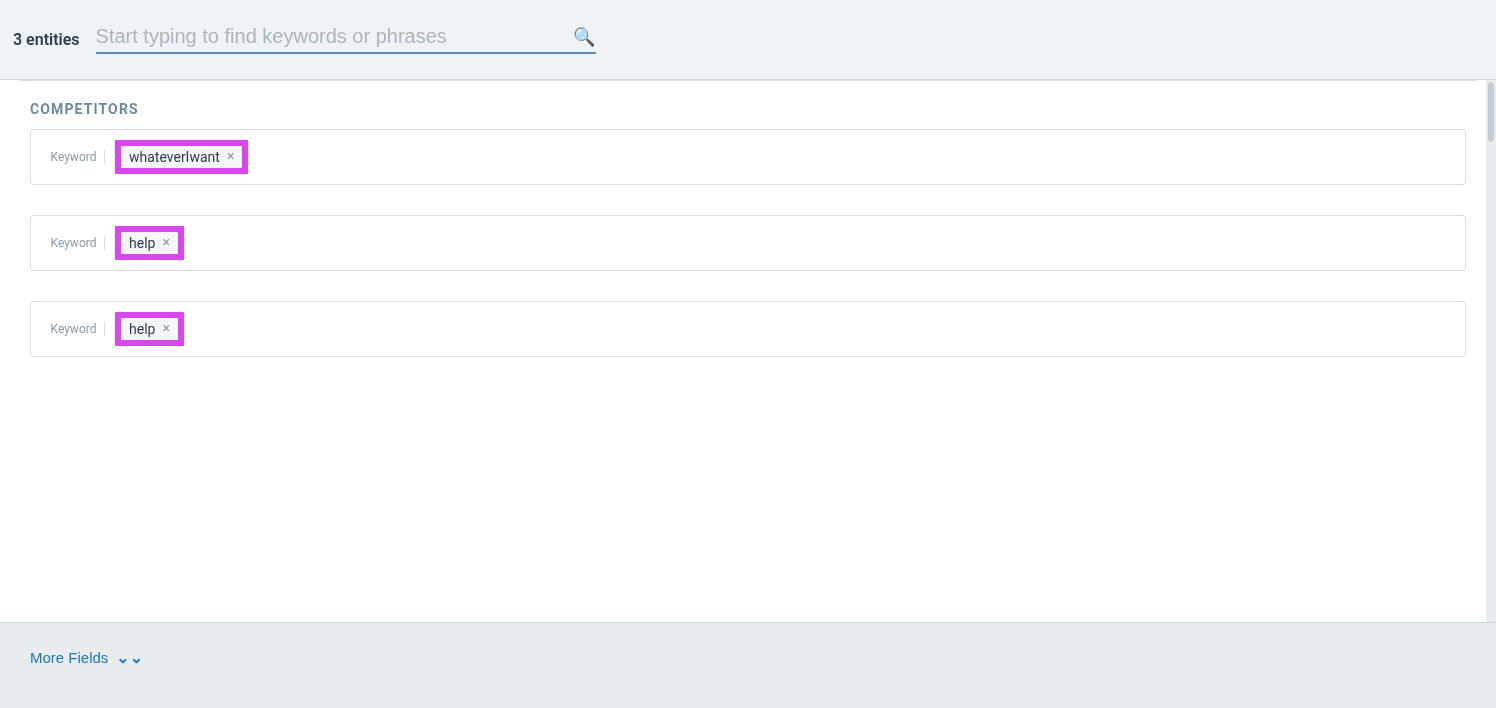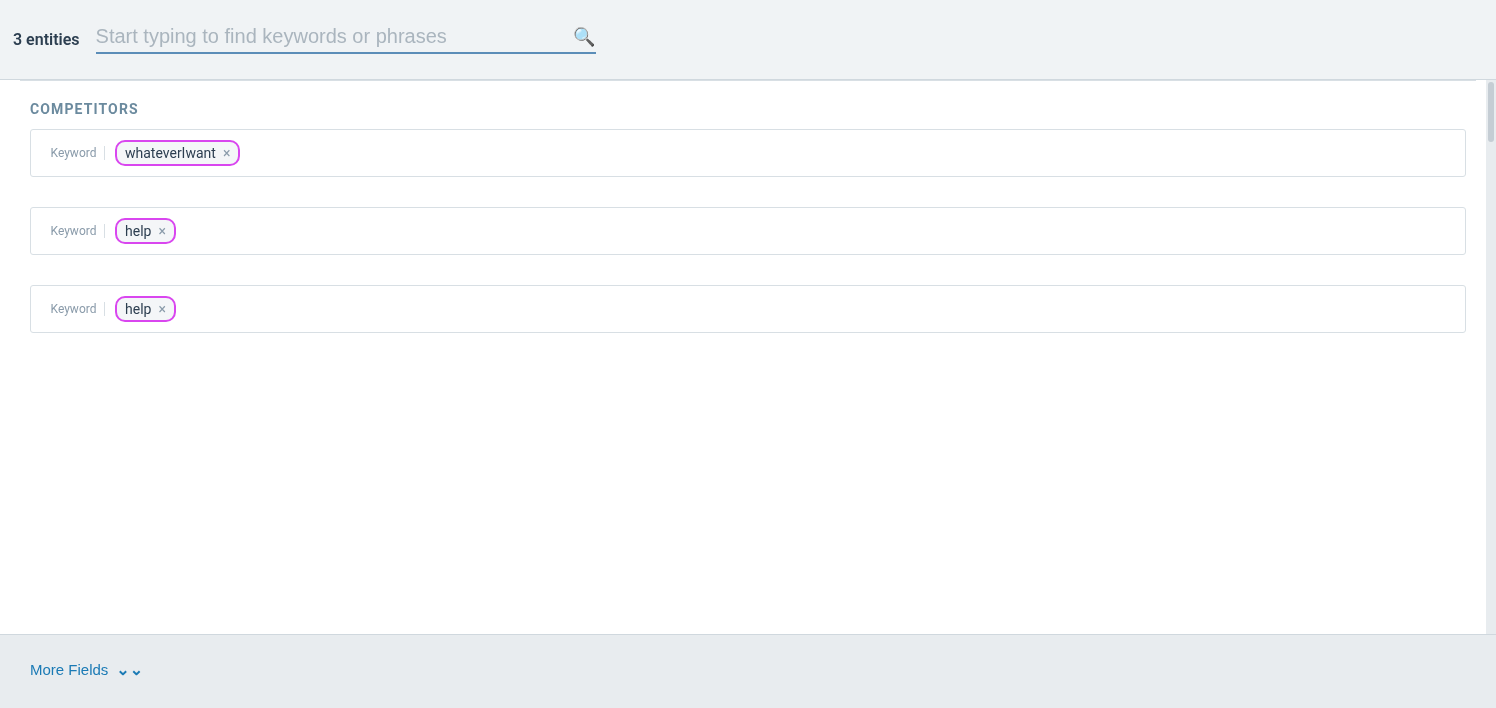--- a/index.html
+++ b/index.html
@@ -116,42 +116,41 @@
       color: #8a9baa;
       font-weight: 400;
       border-right: 1px solid #d8dfe4;
       padding-right: 2px;
       min-width: 60px;
       text-align: center;
     }
 
     .keyword-tag {
       display: inline-flex;
-      align-items: center;
       gap: 5px;
       background: #f4f6f8;
-      border: 2px solid #d946ef;
-      border-radius: 10px;
+      border: 6px solid #d946ef;
+      border-radius: 1px;
       padding: 3px 8px;
       font-size: 14px;
       color: #2c3e50;
     }
 
     .keyword-tag-remove {
       color: #8a9baa;
       font-size: 14px;
       cursor: pointer;
       line-height: 1;
       margin-left: 2px;
     }
 
     
     .bottom-bar {
       position: absolute;
-      bottom: 4px;
+      bottom: 16px;
       left: 0;
       right: 0;
       height: 70px;
       background: #e8ecef;
       border-top: 1px solid #d0d8de;
       display: flex;
       align-items: center;
       padding: 0 30px;
     }
 

